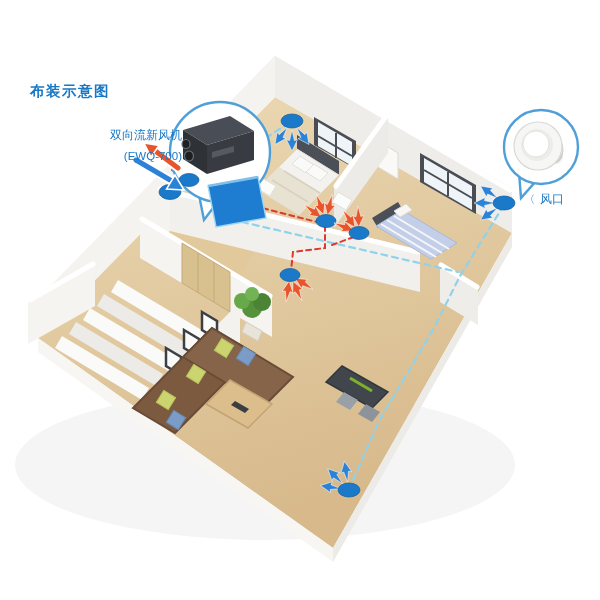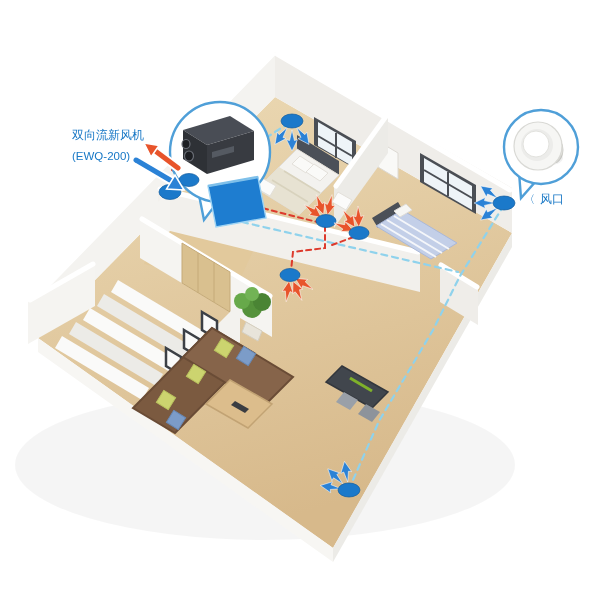--- a/index.html
+++ b/index.html
@@ -7,21 +7,21 @@
     --return-duct:#dd3a2c; --vent-fill:#1b79ca; --machine-fill:#1e7dd0;
     --arrow-in:#2b82d6; --arrow-out:#e8542b; --floor-wood:#e6cfa4; --wall-white:#f4f3f0;
   }
   *{margin:0;padding:0;box-sizing:border-box}
   html,body{background:#fff}
   .stage{position:relative;width:600px;height:600px;background:#fff;overflow:hidden;
          font-family:"Liberation Sans","DejaVu Sans",sans-serif}
   .stage svg{position:absolute;left:0;top:0}
   .title{position:absolute;left:30px;top:82px;font-size:14.5px;font-weight:bold;
          color:var(--accent-blue);letter-spacing:1.5px}
-  .dev-label{position:absolute;left:72px;top:124px;width:126px;text-align:left;
+  .dev-label{position:absolute;left:56px;top:124px;width:126px;text-align:right;
          color:var(--accent-blue);font-size:12px;line-height:1.85}
   .dev-label .model{font-size:11.5px}
   .vent-label{position:absolute;left:524px;top:191px;color:var(--accent-blue);
          font-size:12px;white-space:nowrap}
   .vent-label .chev{margin-right:5px;font-size:11px}
   
   .duct-s{fill:none;stroke:var(--supply-duct);stroke-width:2.2;stroke-dasharray:6 5;stroke-linecap:round}
   .duct-r{fill:none;stroke:var(--return-duct);stroke-width:2;stroke-dasharray:5 4;stroke-linecap:round}
   .ventfill{fill:var(--vent-fill);stroke:#0e5a9e;stroke-width:.7}
   .fan-blue{color:var(--arrow-in)}
@@ -262,21 +262,22 @@
     <g>
       <ellipse cx="554" cy="150" rx="9" ry="13" fill="#e2e2de" stroke="#cfcfca" stroke-width="1"></ellipse>
       <ellipse cx="545" cy="158" rx="18" ry="8" fill="#000" opacity="0.06"></ellipse>
       <circle cx="538" cy="146" r="24" fill="#f6f6f4" stroke="#d9d9d5" stroke-width="1.2"></circle>
       <circle cx="537" cy="145" r="16" fill="#ececea"></circle>
       <circle cx="536" cy="144" r="13" fill="#ffffff" stroke="#e2e2de" stroke-width="1"></circle>
     </g>
   </g>
 </svg>
 
+<div class="title">布装示意图</div>
 <div class="dev-label">
   <div>双向流新风机</div>
-  <div class="model">(EWQ-200)</div>
+  <div class="model">(EWQ-700)</div>
 </div>
 <div class="vent-label">
   <span class="chev">〈</span><span>风口</span>
 </div>
 
 </div>
 
 </body></html>

